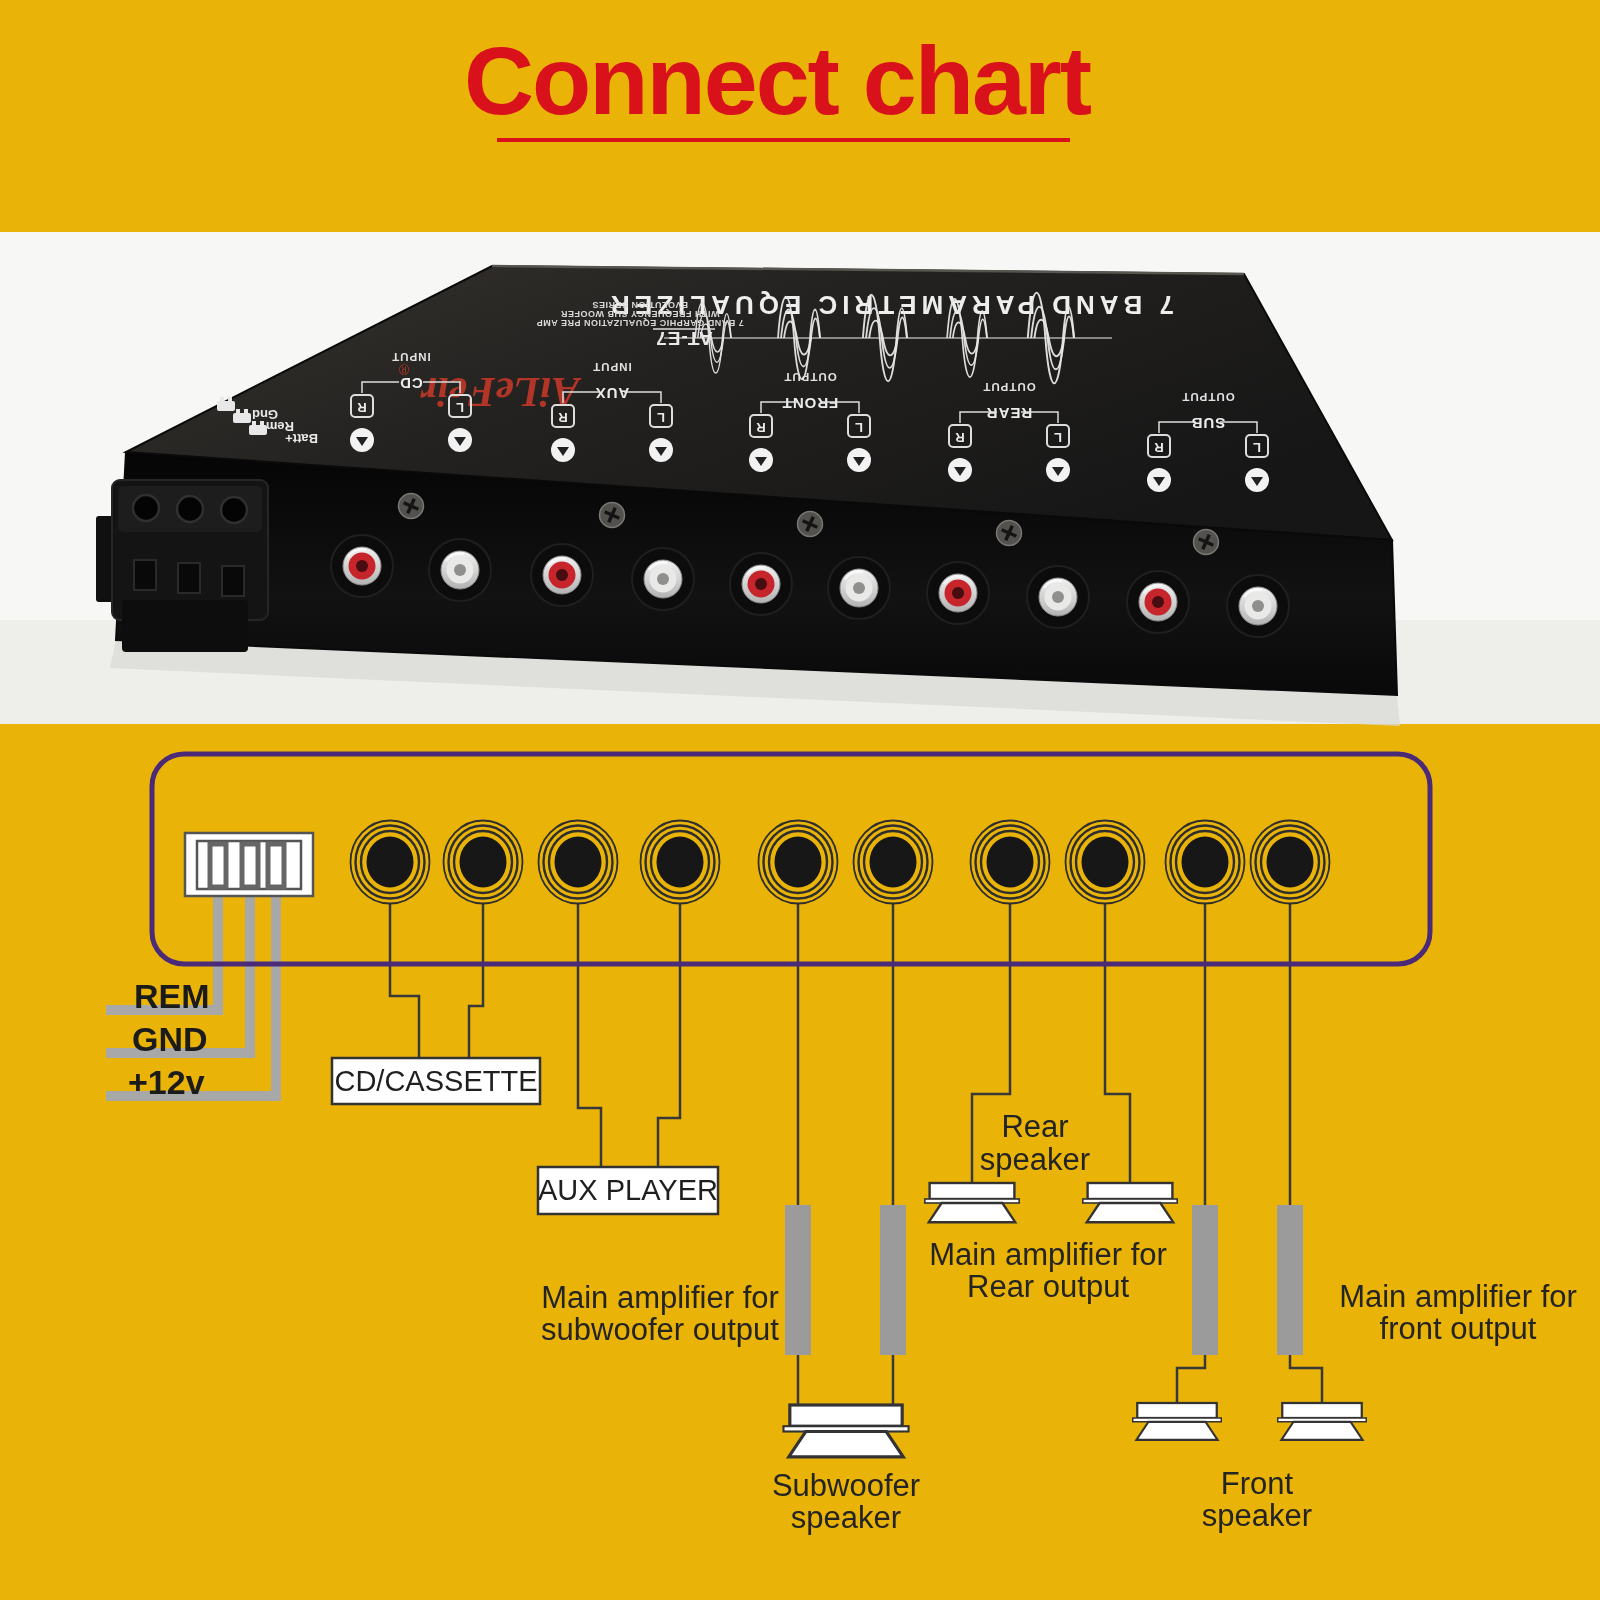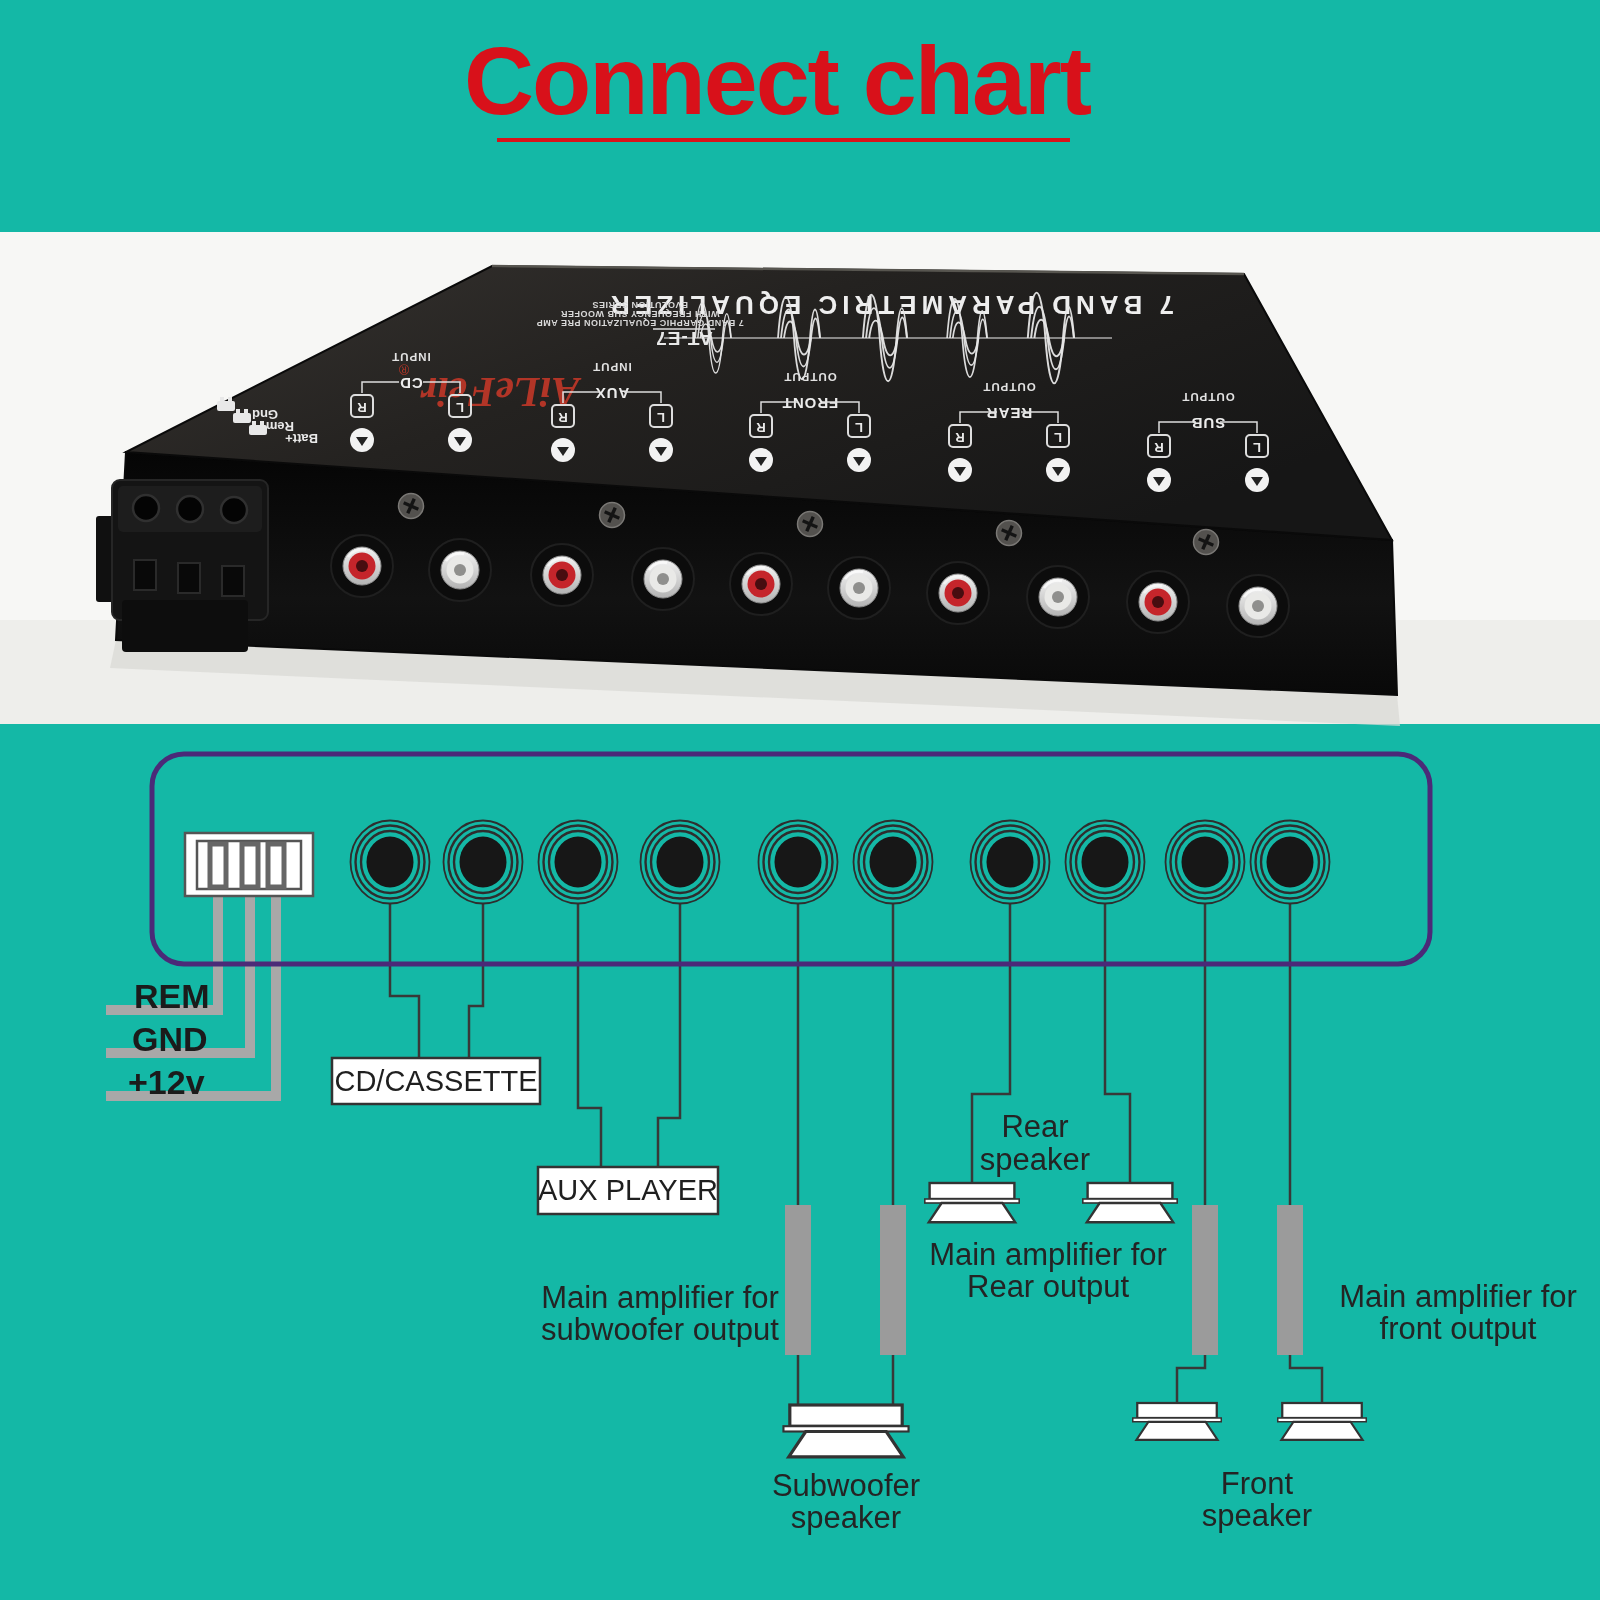--- a/index.html
+++ b/index.html
@@ -1,16 +1,16 @@
 <!DOCTYPE html>
 <html><head>
 <meta charset="utf-8">
 <style>
   html,body{margin:0;padding:0;background:#ffffff;}
-  #stage{position:relative;width:1600px;height:1600px;background:#14b8a6;overflow:hidden;}
+  #stage{position:relative;width:1600px;height:1600px;background:#eab308;overflow:hidden;}
   svg{display:block;}
   text{font-family:"Liberation Sans",sans-serif;}
   .t-title{font-weight:bold;font-size:97px;fill:#d8111a;letter-spacing:-2px;text-anchor:middle;}
   .t-label{font-size:31px;fill:#242424;text-anchor:middle;}
   .t-power{font-size:34px;font-weight:600;fill:#1b1b1b;}
   .t-box{font-size:29px;fill:#1f1f1f;text-anchor:middle;}
   .t-paneltitle{font-weight:bold;font-size:26px;fill:#eeeeee;letter-spacing:5px;text-anchor:middle;}
   .t-model{font-weight:bold;font-size:19px;fill:#e8e8e8;text-anchor:middle;letter-spacing:1px;}
   .t-modeldesc{font-weight:bold;font-size:9px;fill:#d9d9d9;text-anchor:middle;letter-spacing:.5px;}
   .t-brand{font-family:"Liberation Serif",serif;font-style:italic;font-weight:bold;font-size:42px;fill:#b23527;text-anchor:middle;}

